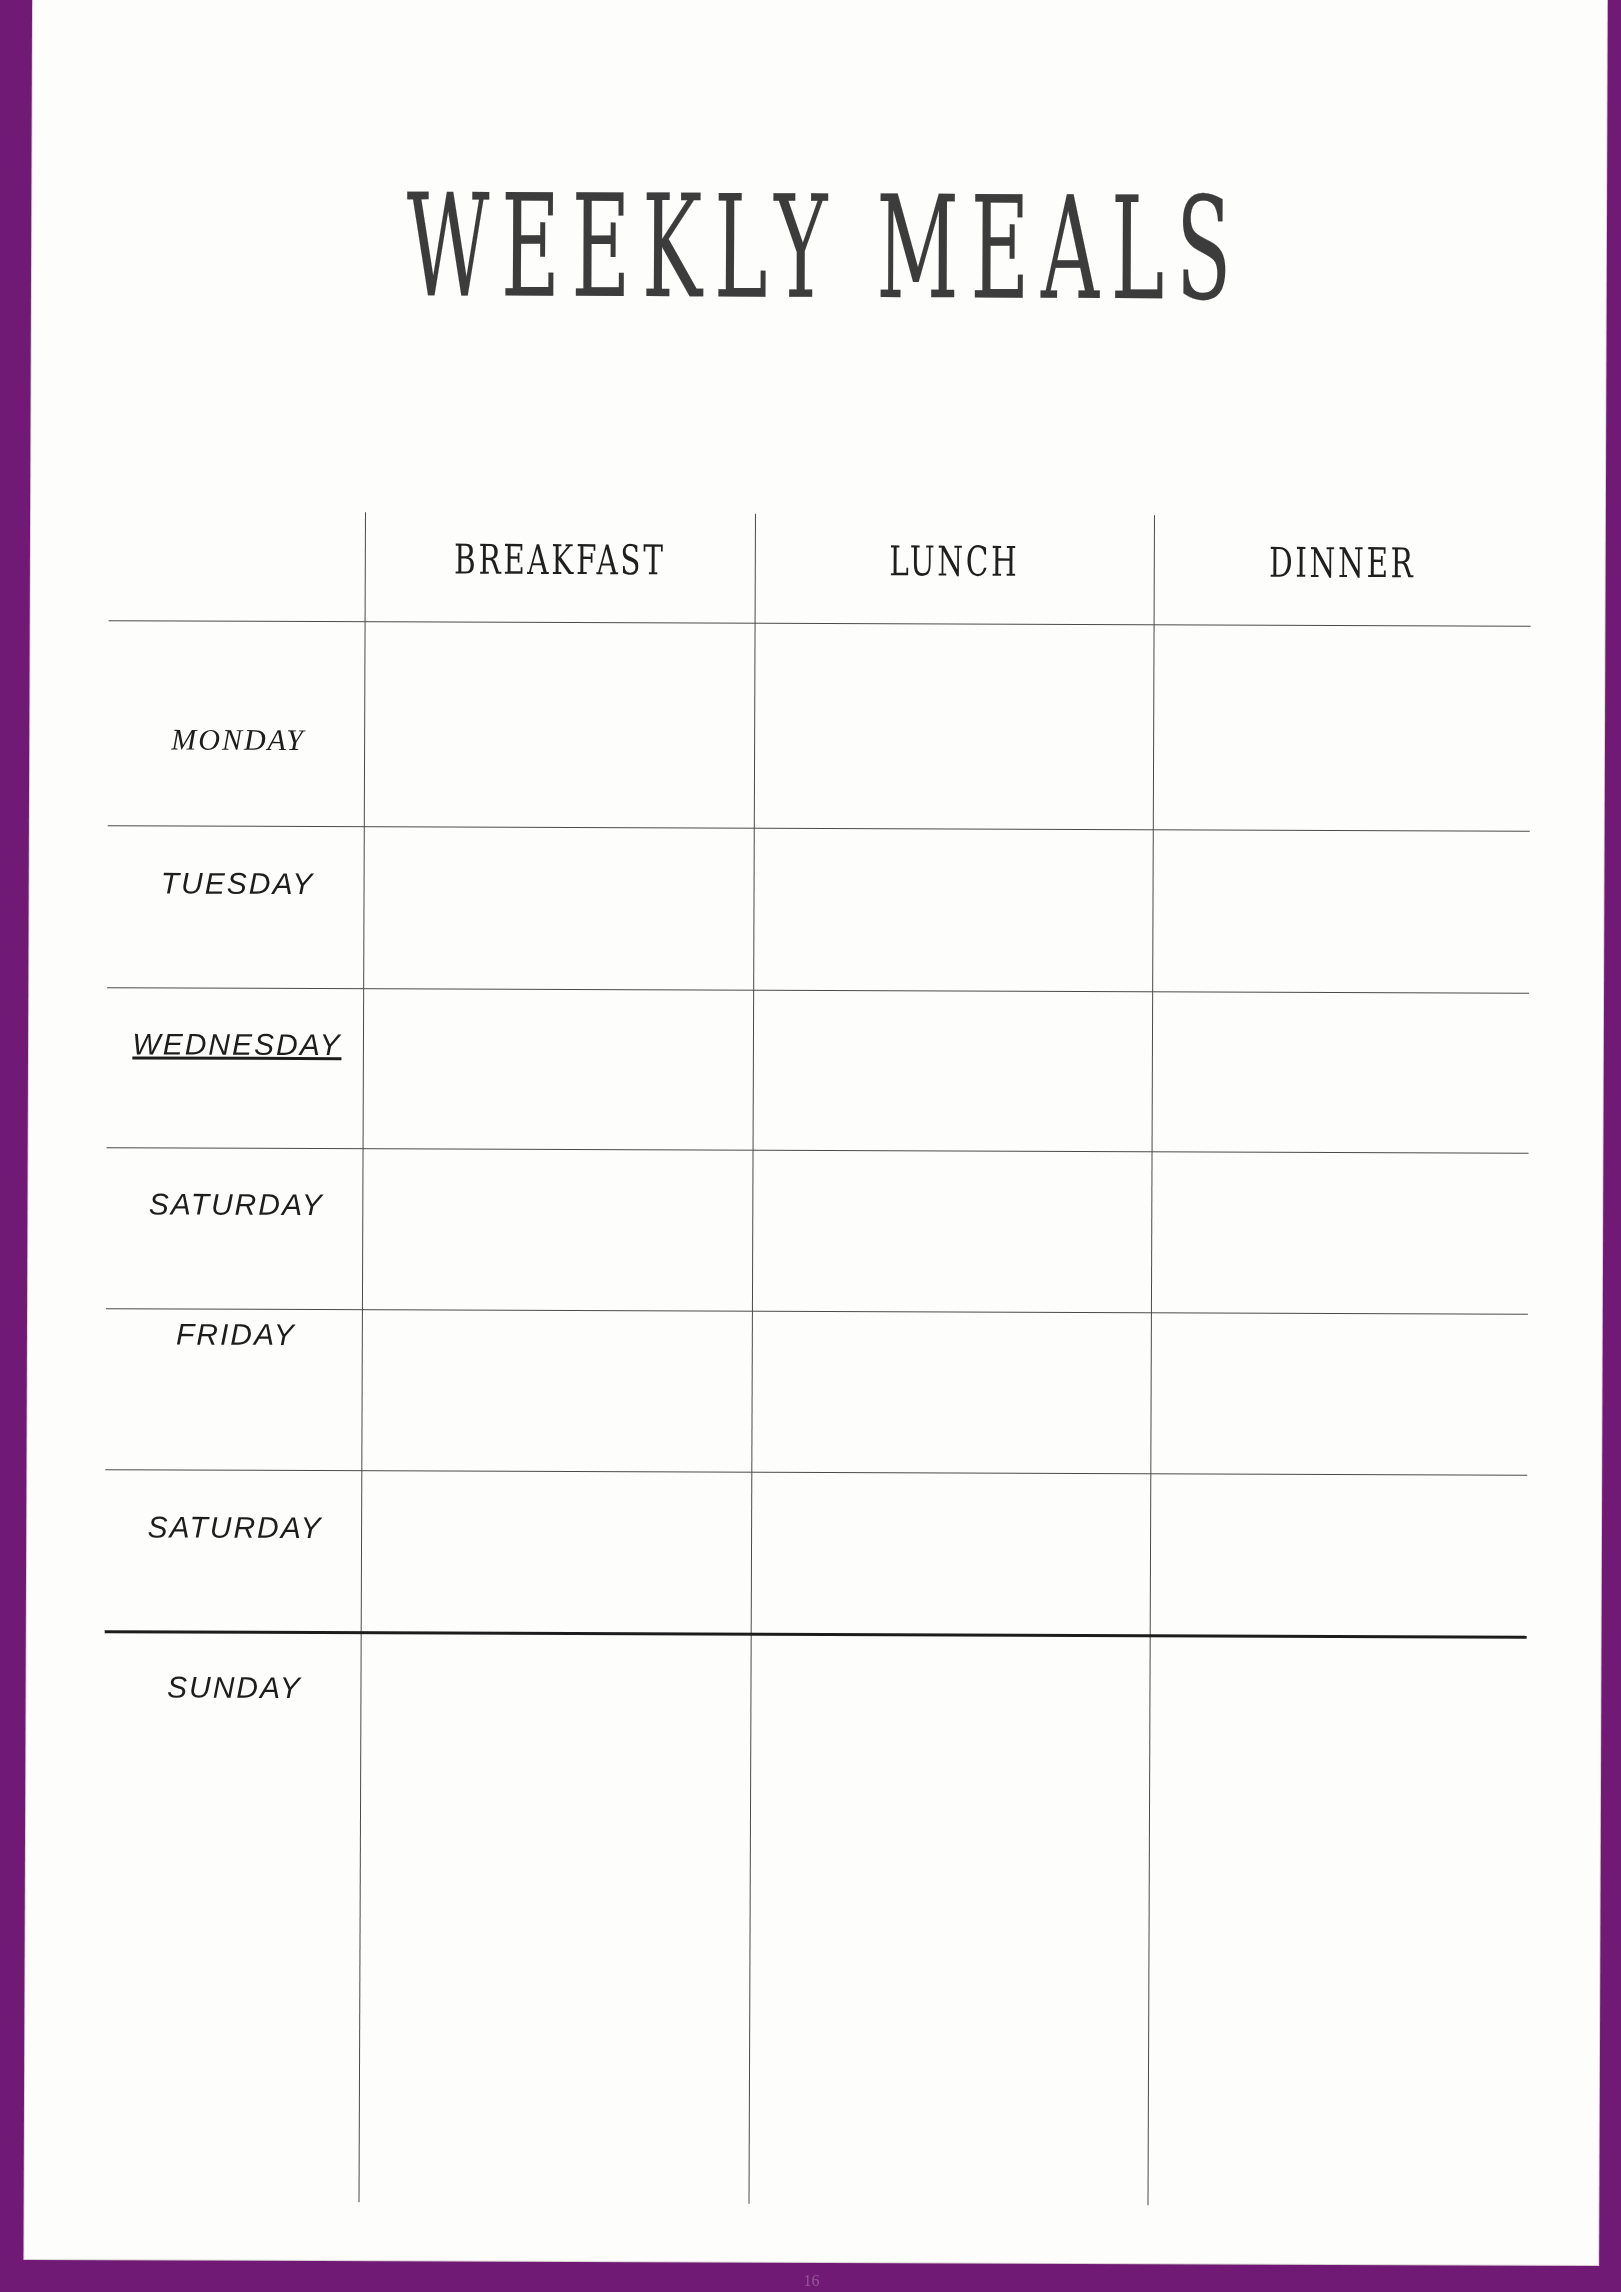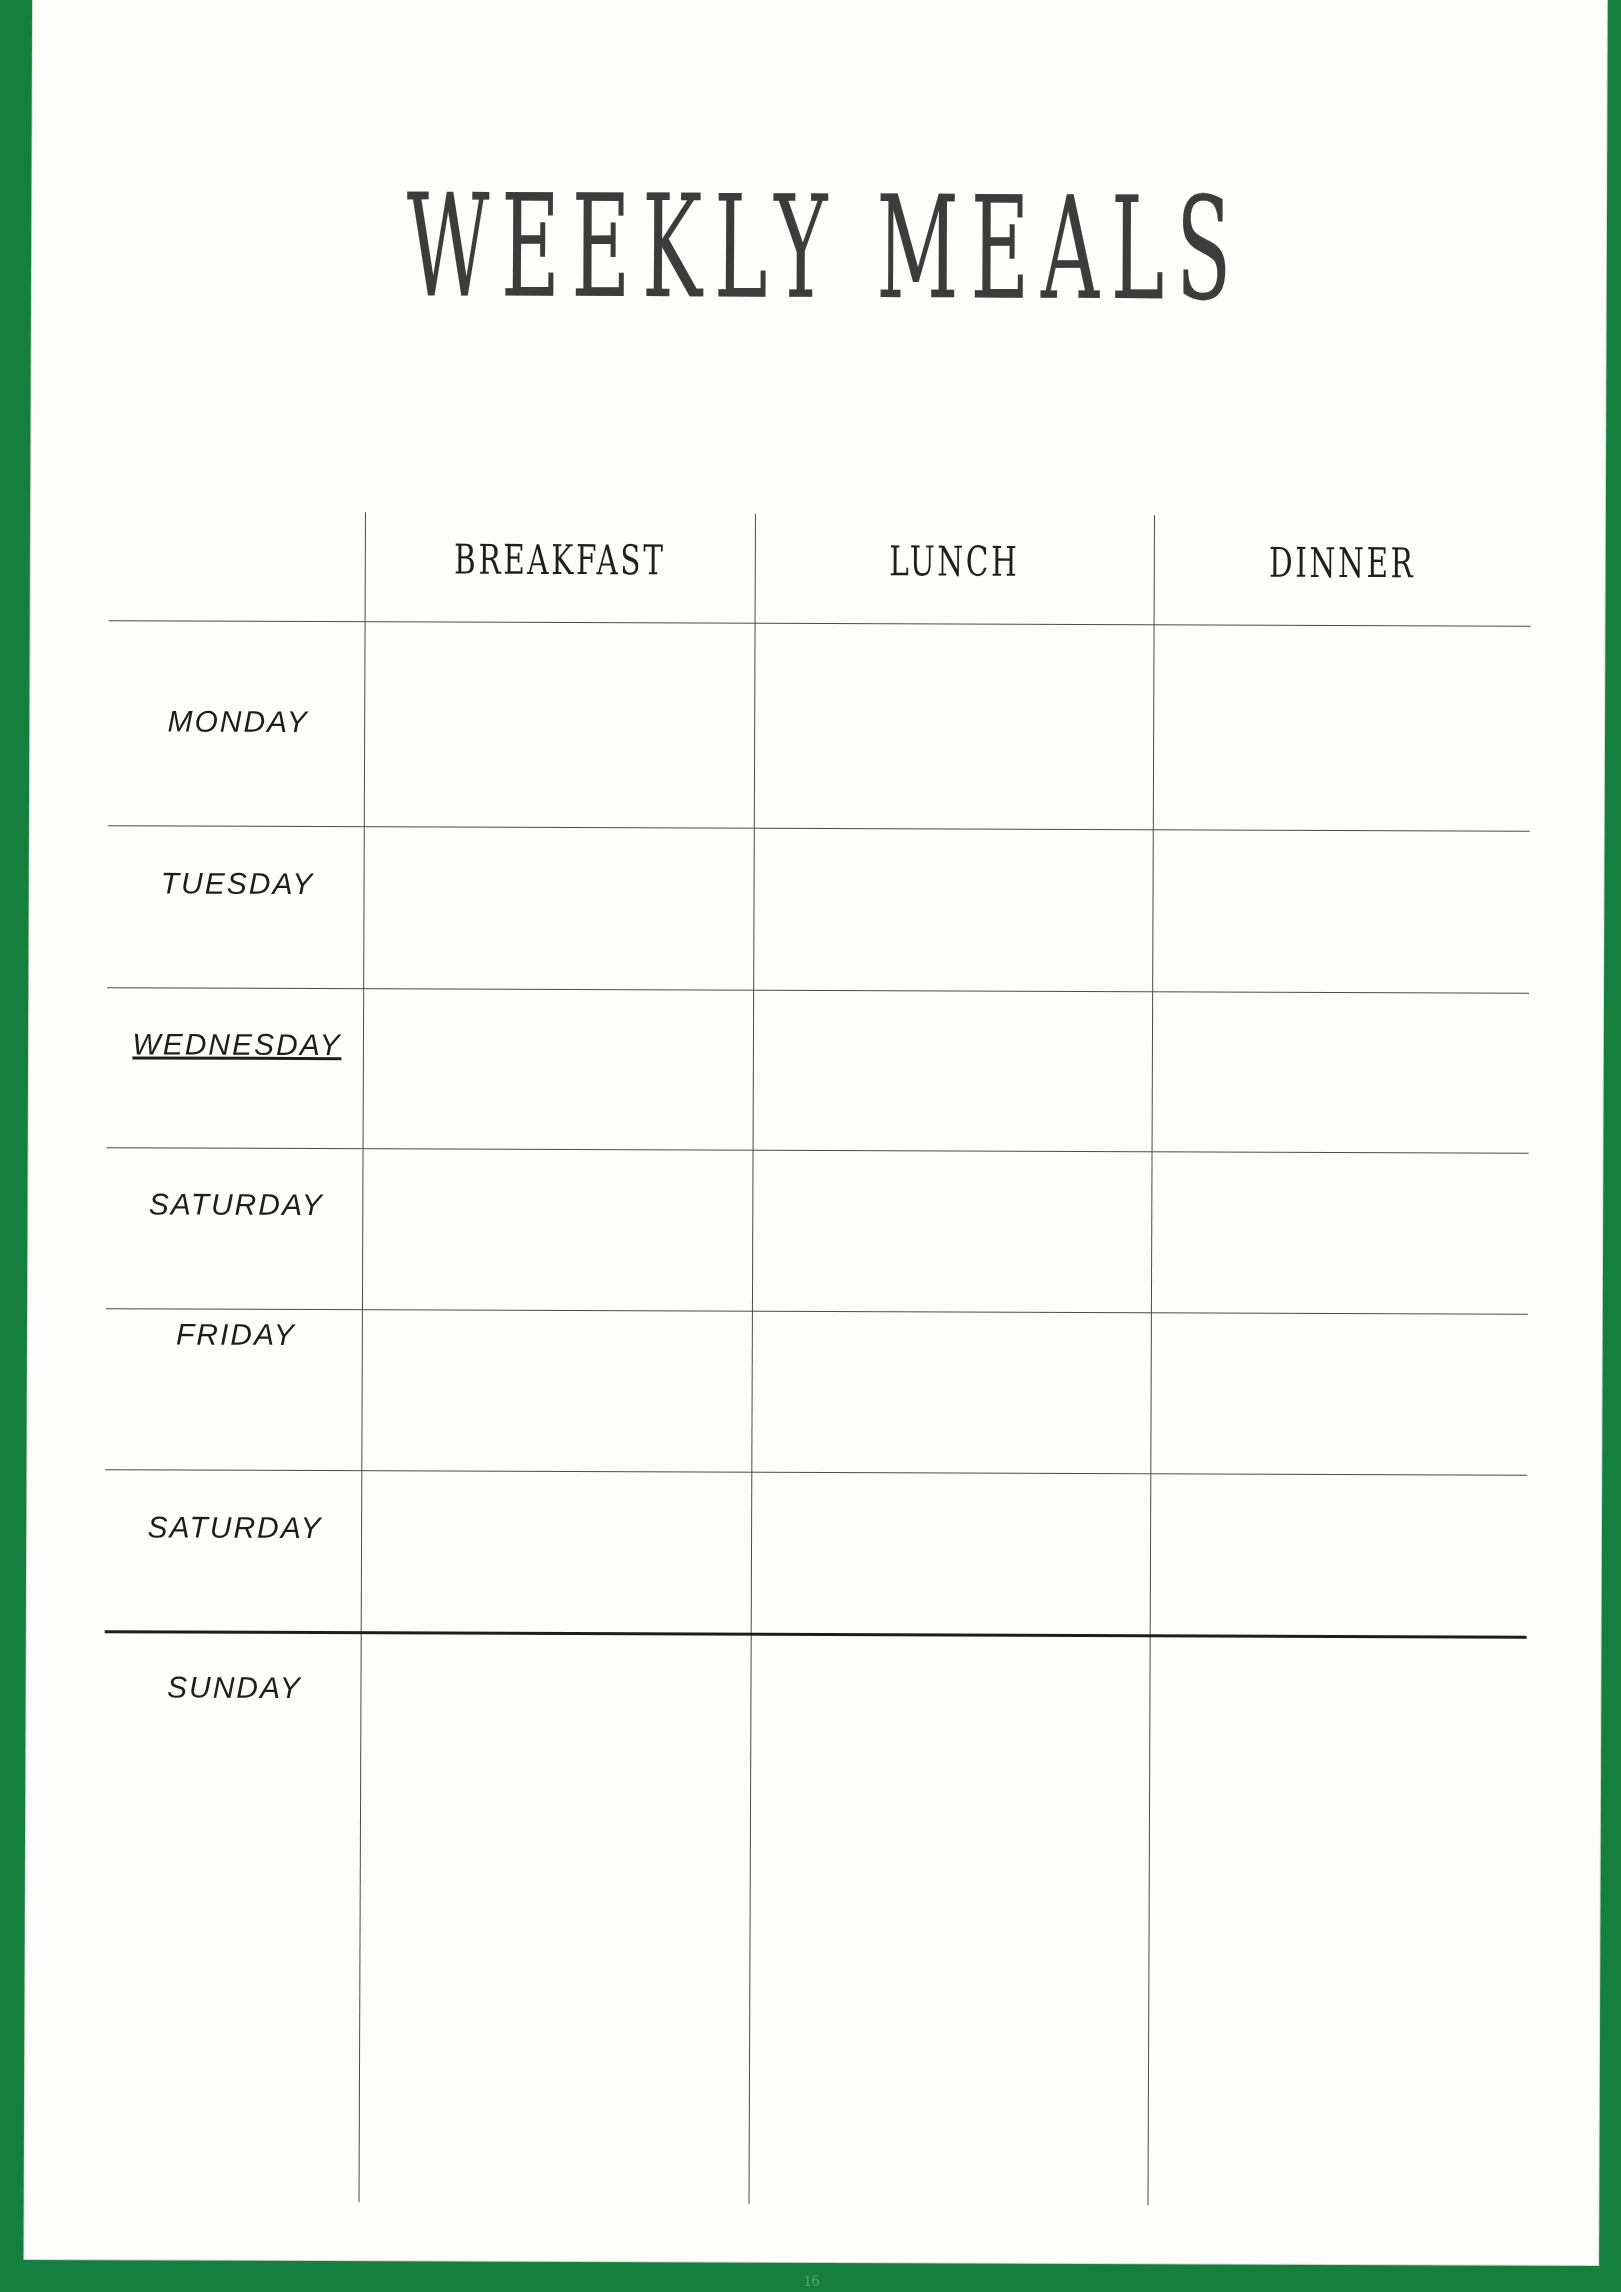--- a/index.html
+++ b/index.html
@@ -6,21 +6,21 @@
     margin: 0;
     padding: 0;
     background: #ffffff;
   }
 
   .page {
     position: relative;
     width: 1621px;
     height: 2293px;
     overflow: hidden;
-    background: #15803d; 
+    background: #701a75; 
     font-family: "Liberation Sans", sans-serif;
   }
 
   
   .sheet {
     position: absolute;
     left: 33px;
     top: -12.5px;
     width: 1574px;
     height: 2271px;
@@ -145,21 +145,21 @@
         <div class="colhead" style="left:1045px; width:377px;">DINNER</div>
 
         <div class="hline" style="top:143px;"></div>
         <div class="hline" style="top:348px;"></div>
         <div class="hline" style="top:510px;"></div>
         <div class="hline" style="top:670px;"></div>
         <div class="hline" style="top:831px;"></div>
         <div class="hline" style="top:992px;"></div>
         <div class="hline bold" style="top:1153px;"></div>
 
-        <div class="daycell" style="top:227px;">MONDAY</div>
+        <div class="daycell" style="top:245px;font-family:Liberation Serif, serif;">MONDAY</div>
         <div class="daycell" style="top:389px;">TUESDAY</div>
         <div class="daycell" style="top:550px;text-decoration:underline;">WEDNESDAY</div>
         <div class="daycell" style="top:710px;">SATURDAY</div>
         <div class="daycell" style="top:840px;">FRIDAY</div>
         <div class="daycell" style="top:1033px;">SATURDAY</div>
         <div class="daycell" style="top:1193px;">SUNDAY</div>
 
         <div style="position:absolute;left:256px;top:145px;width:390px;height:203px;"></div>
         <div style="position:absolute;left:646px;top:145px;width:399px;height:203px;"></div>
         <div style="position:absolute;left:1045px;top:145px;width:377px;height:203px;"></div>

